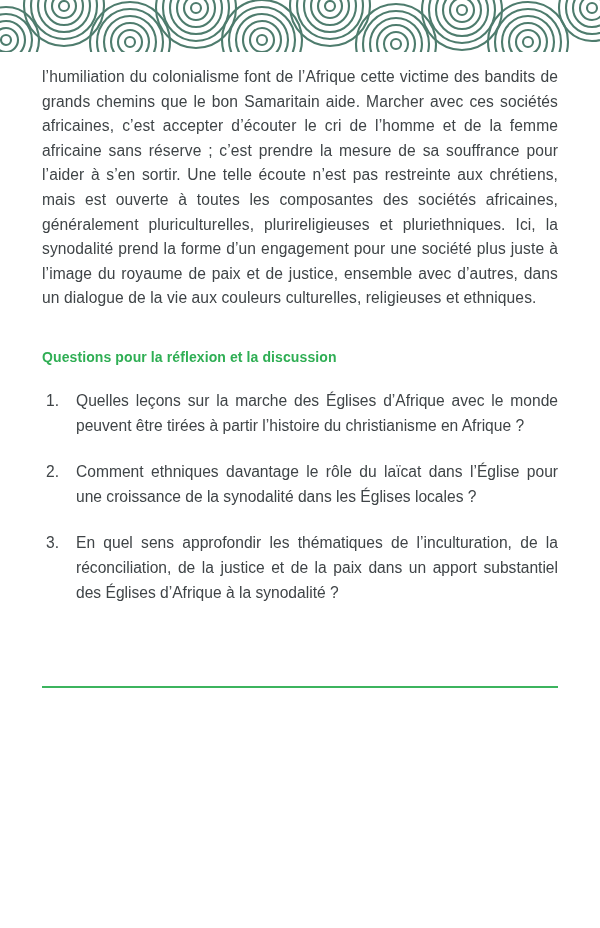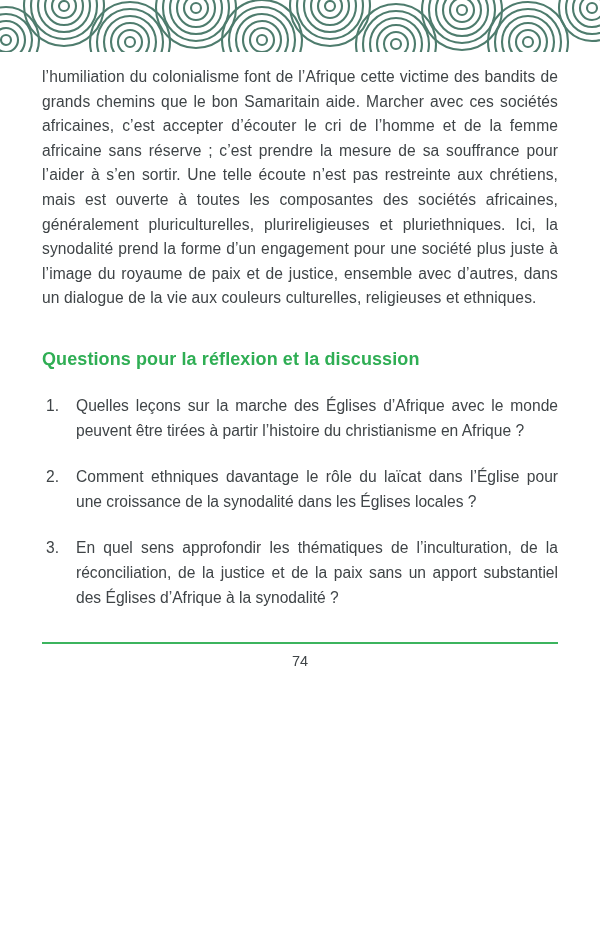--- a/index.html
+++ b/index.html
@@ -29,21 +29,21 @@
   .body-par{
     margin:0;
     font-size:15.6px;
     line-height:24.6px;
     text-align:justify;
     letter-spacing:0.1px;
   }
   .section-heading{
     margin:38px 0 24px 0;
     color:var(--green);
-    font-size:18px;
+    font-size:14px;
     font-weight:bold;
     letter-spacing:0.1px;
   }
   .q-list{margin:0;padding:0;list-style:none;}
   .q-item{
     display:flex;
     margin:0 0 22px 4px;
     font-size:15.6px;
     line-height:24.6px;
   }
@@ -146,23 +146,22 @@
       <li class="q-item">
         <span class="q-num">1.</span>
         <span class="q-text">Quelles leçons sur la marche des Églises d’Afrique avec le monde peuvent être tirées à partir l’histoire du christianisme en Afrique ?</span>
       </li>
       <li class="q-item">
         <span class="q-num">2.</span>
         <span class="q-text">Comment ethniques davantage le rôle du laïcat dans l’Église pour une croissance de la synodalité dans les Églises locales ?</span>
       </li>
       <li class="q-item">
         <span class="q-num">3.</span>
-        <span class="q-text">En quel sens approfondir les thématiques de l’inculturation, de la réconciliation, de la justice et de la paix sans un apport substantiel des Églises d’Afrique à la synodalité ?</span>
+        <span class="q-text">En quel sens approfondir les thématiques de l’inculturation, de la réconciliation, de la justice et de la paix dans un apport substantiel des Églises d’Afrique à la synodalité ?</span>
       </li>
     </ol>
   </main>
 
   <footer>
     <div class="footer-line"></div>
-    <div class="page-number">74</div>
   </footer>
 
 </div>
 
 </body></html>

